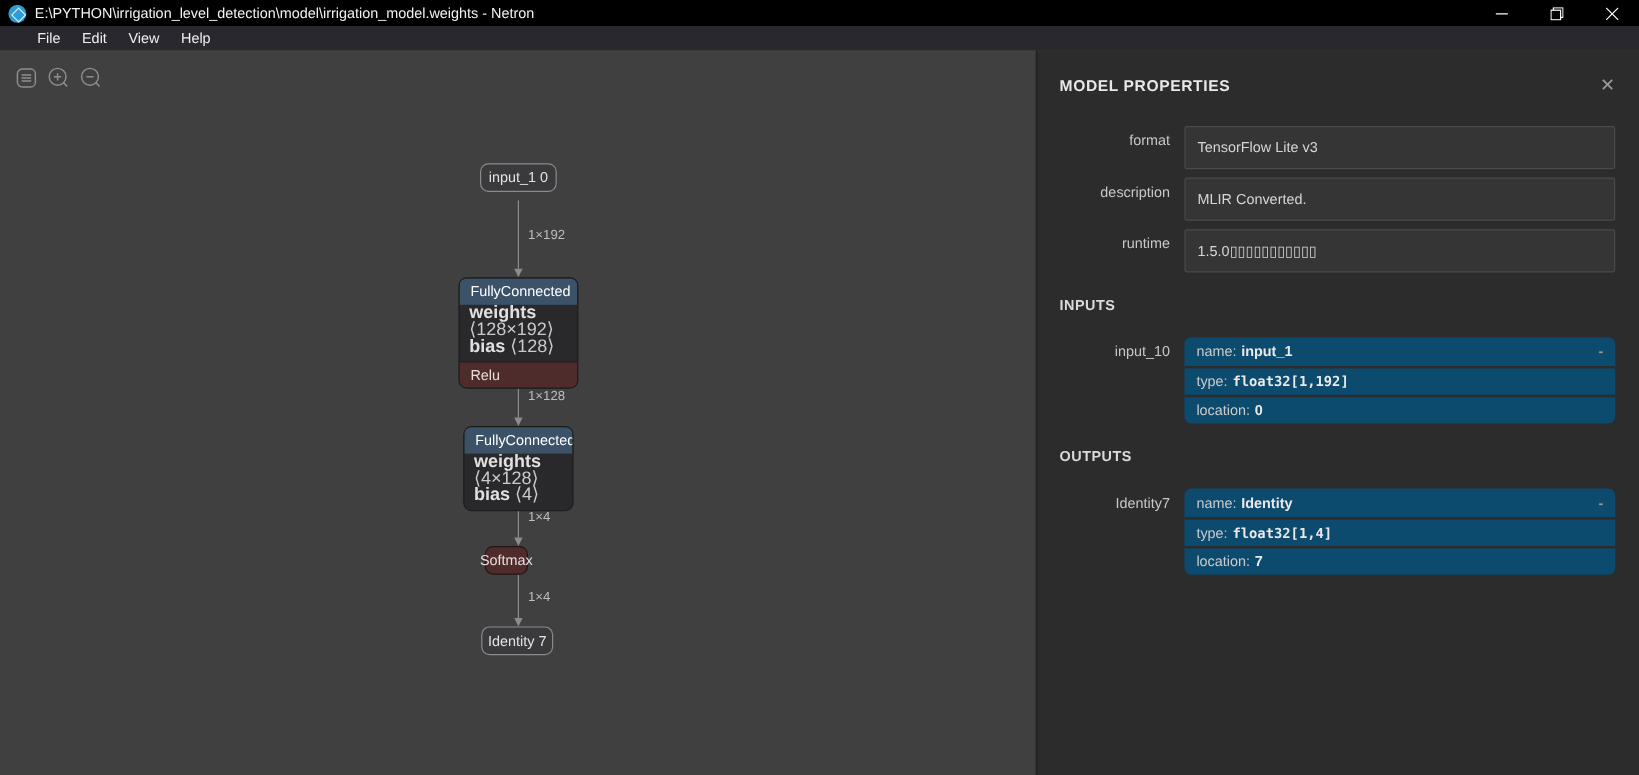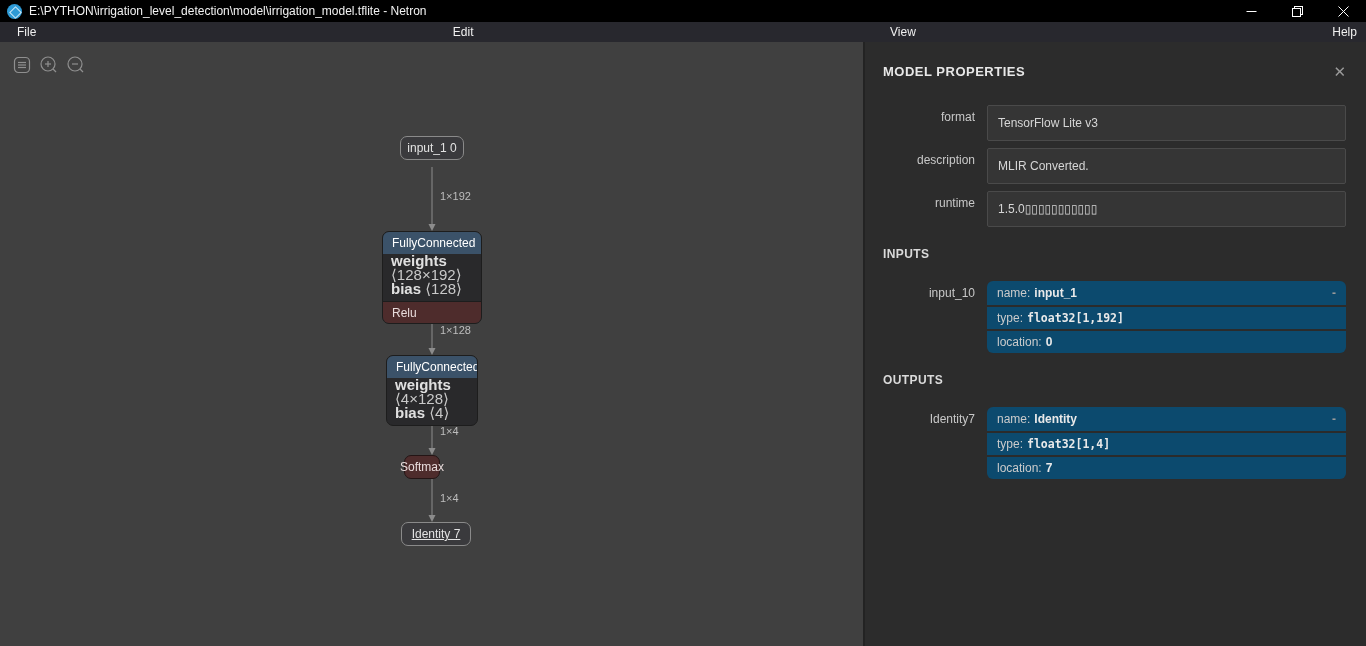--- a/index.html
+++ b/index.html
@@ -12,22 +12,22 @@
   .app-icon { width:15px; height:15px; border-radius:50%; background:#2e9bd6; margin:0 7px 0 7px;
               position:relative; flex:0 0 auto; }
   .app-icon::before { content:""; position:absolute; left:4px; top:4px; width:7px; height:7px;
               border:1.5px solid #cfeaf7; transform:rotate(45deg); }
   .title-text { font-size:12px; color:#f2f2f2; white-space:nowrap; }
   .win-controls { margin-left:auto; display:flex; height:100%; }
   .win-btn { width:46px; height:22px; display:flex; align-items:center; justify-content:center; cursor:default; }
   .win-btn svg { stroke:#ffffff; stroke-width:1; fill:none; }
 
   
-  .menubar { height:20px; background:#28282e; display:flex; align-items:center; padding-left:8px;
-             color:#f0f0f0; font-size:12px; flex:0 0 auto;justify-content:space-between; }
+  .menubar { height:20px; background:#28282e; display:flex; align-items:center; padding-left:22px;
+             color:#f0f0f0; font-size:12px; flex:0 0 auto; }
   .menu-item { padding:2px 9px; cursor:default; }
 
   
   .content { flex:1; display:flex; min-height:0; }
   .canvas { width:865px; flex:0 0 auto; background:#404040; position:relative; border-right:2px solid #232323; }
   .panel { flex:1; background:#2c2c2c; position:relative; padding:0 20px 0 18px; color:#c8c8c8; }
 
   
   .toolbar { position:absolute; left:12px; top:13px; display:flex; gap:7px; }
   .tool-btn { width:20px; height:20px; display:flex; align-items:center; justify-content:center; }
@@ -70,21 +70,21 @@
   .mono { font-family:"DejaVu Sans Mono", monospace; font-size:11.5px; }
   .collapse-dash { margin-left:auto; color:#9a9a9a; font-size:12px; font-weight:bold; }
 </style>
 </head>
 <body>
 
 <div class="window">
 
   <div class="titlebar">
     <span class="app-icon"></span>
-    <span class="title-text">E:\PYTHON\irrigation_level_detection\model\irrigation_model.tflite - Netron</span>
+    <span class="title-text">E:\PYTHON\irrigation_level_detection\model\irrigation_model.weights - Netron</span>
     <div class="win-controls">
       <div class="win-btn">
         <svg width="11" height="11">
             <line x1="0.5" y1="5.5" x2="10.5" y2="5.5"></line>
           </svg>
       </div>
       <div class="win-btn">
         <svg width="11" height="11">
             <rect x="2.5" y="0.5" width="8" height="8"></rect>
             <rect x="0.5" y="2.5" width="8" height="8" fill="#000"></rect>
@@ -170,21 +170,21 @@
       <div class="gnode op-card" style="left:386px; top:313px; width:92px;">
         <div class="op-head">FullyConnected</div>
         <div class="op-body">
           <div><b>weights</b> <span>⟨4×128⟩</span></div>
           <div><b>bias</b> <span>⟨4⟩</span></div>
         </div>
       </div>
 
       <div class="gnode red-node" style="left:404px; top:413px; width:36px;">Softmax</div>
 
-      <div class="gnode io-node" style="left:401px; top:480px; width:70px;text-decoration:underline;">Identity 7</div>
+      <div class="gnode io-node" style="left:401px; top:480px; width:60px;">Identity 7</div>
     </div>
 
     <div class="panel">
       <div class="panel-title-row">
         <span class="panel-title">MODEL PROPERTIES</span>
         <span class="panel-close">✕</span>
       </div>
 
       <div class="prop-rows">
         <div class="prop-row">

